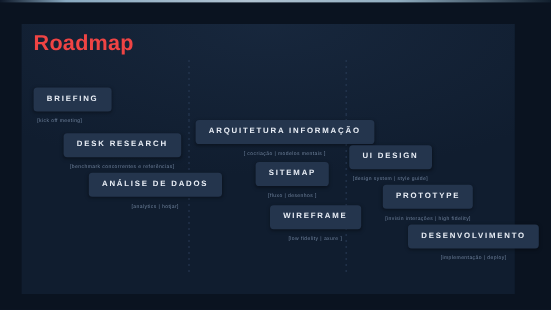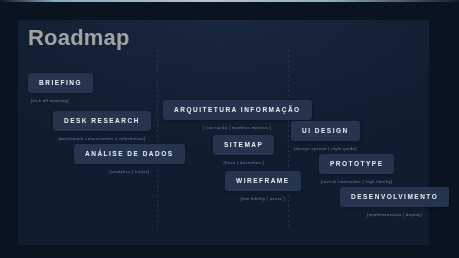--- a/index.html
+++ b/index.html
@@ -25,21 +25,21 @@
 
   
   .divider{position:absolute;top:50px;width:1px;height:178px;
     background-image:linear-gradient(to bottom,#2a3d59 0 2px,transparent 2px 5px);
     background-size:1px 5px;opacity:.75;}
   .divider.d1{left:157px;}
   .divider.d2{left:288px;}
 
   
   .title{position:absolute;left:28px;top:27px;
-    font-size:22px;font-weight:700;color:#a3a3a3;letter-spacing:.2px;
+    font-size:18px;font-weight:700;color:#ef4444;letter-spacing:.2px;
     line-height:1;}
 
   
   .card{position:absolute;}
   .chip{
     background:#24354d;
     border-radius:3px;
     padding:7px 11px 6px;
     display:inline-block;
     box-shadow:0 1px 3px rgba(0,0,0,.35);

